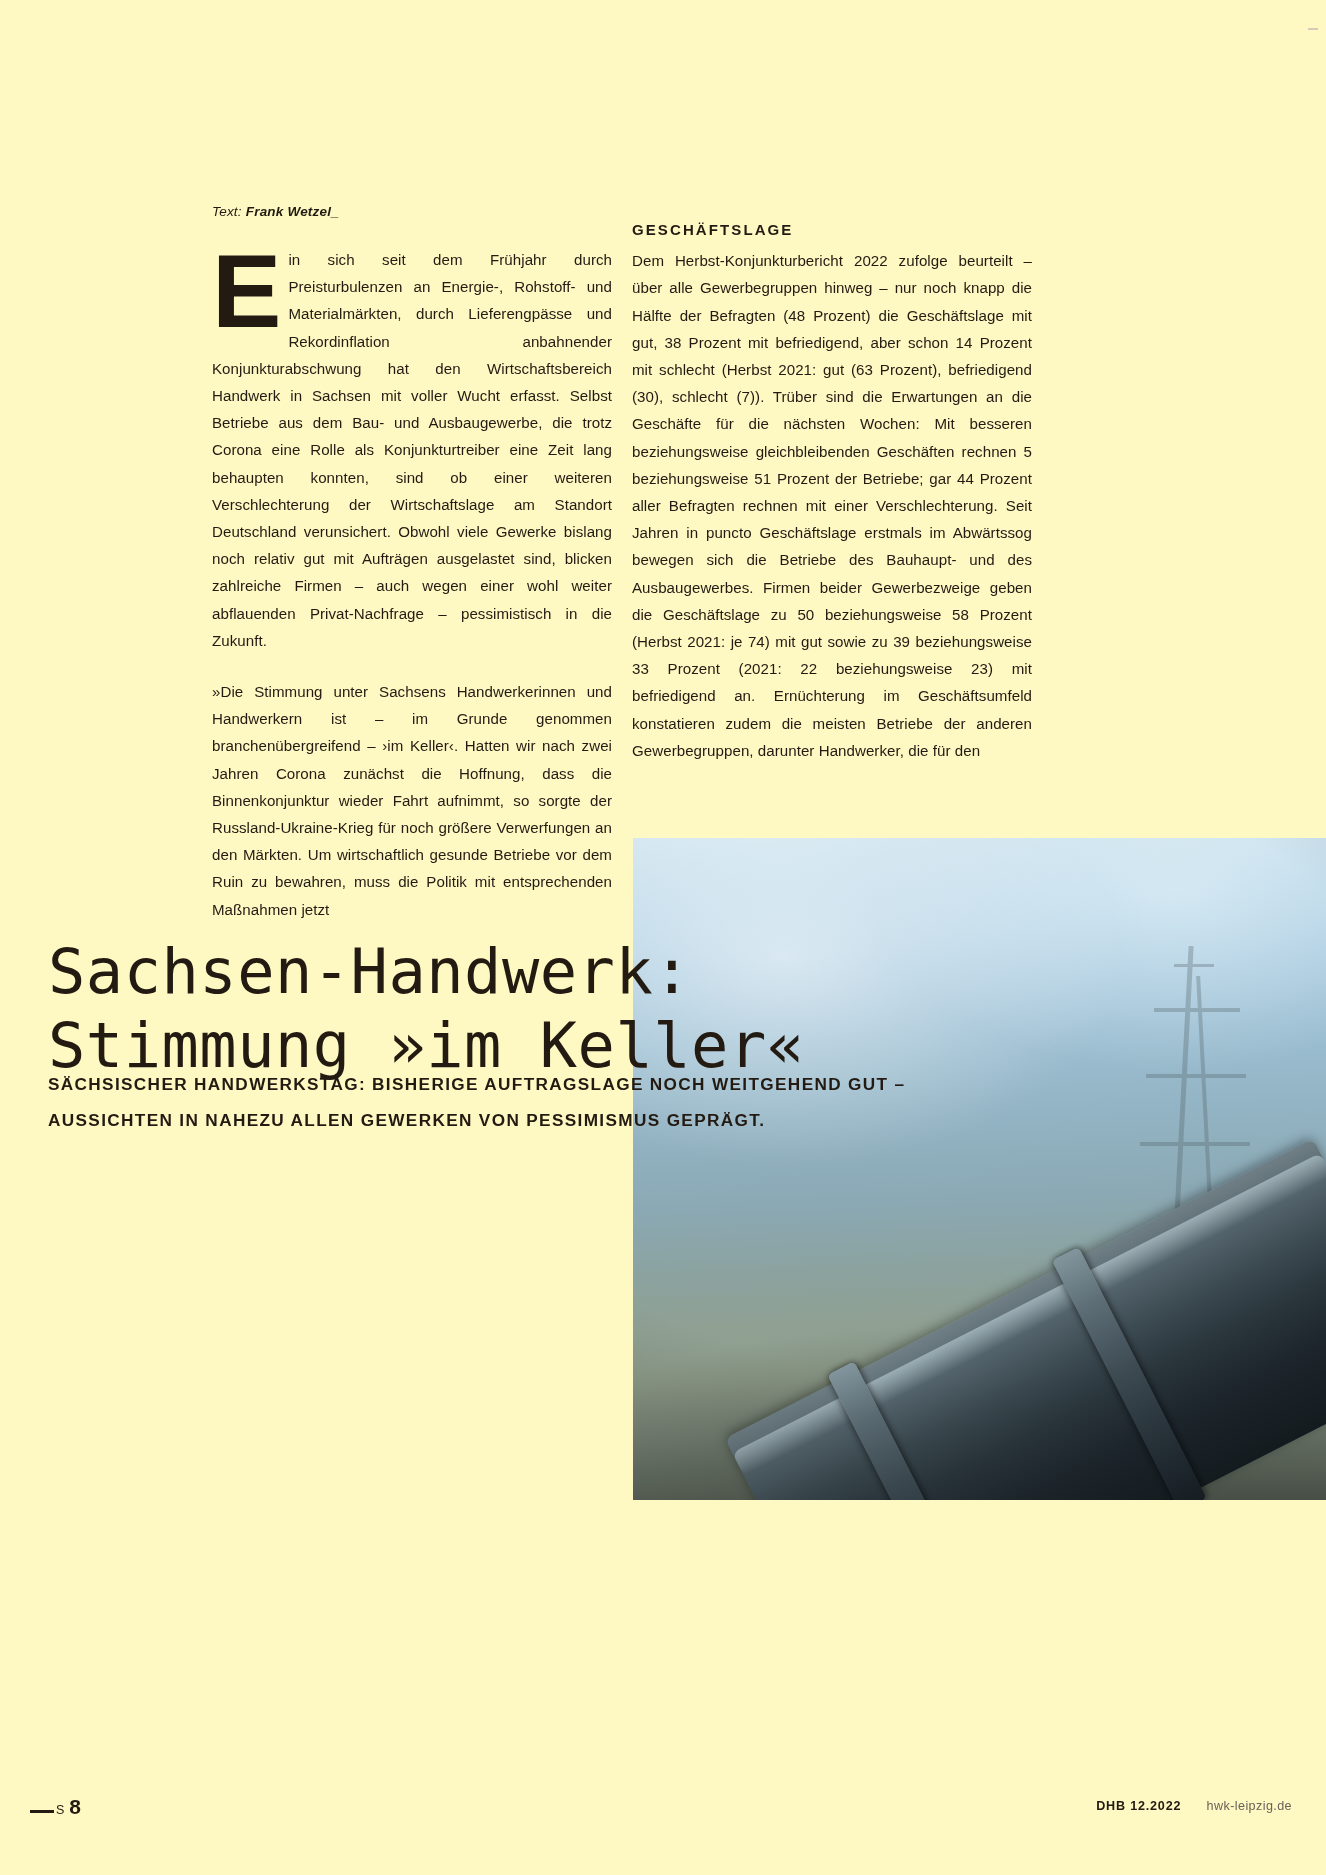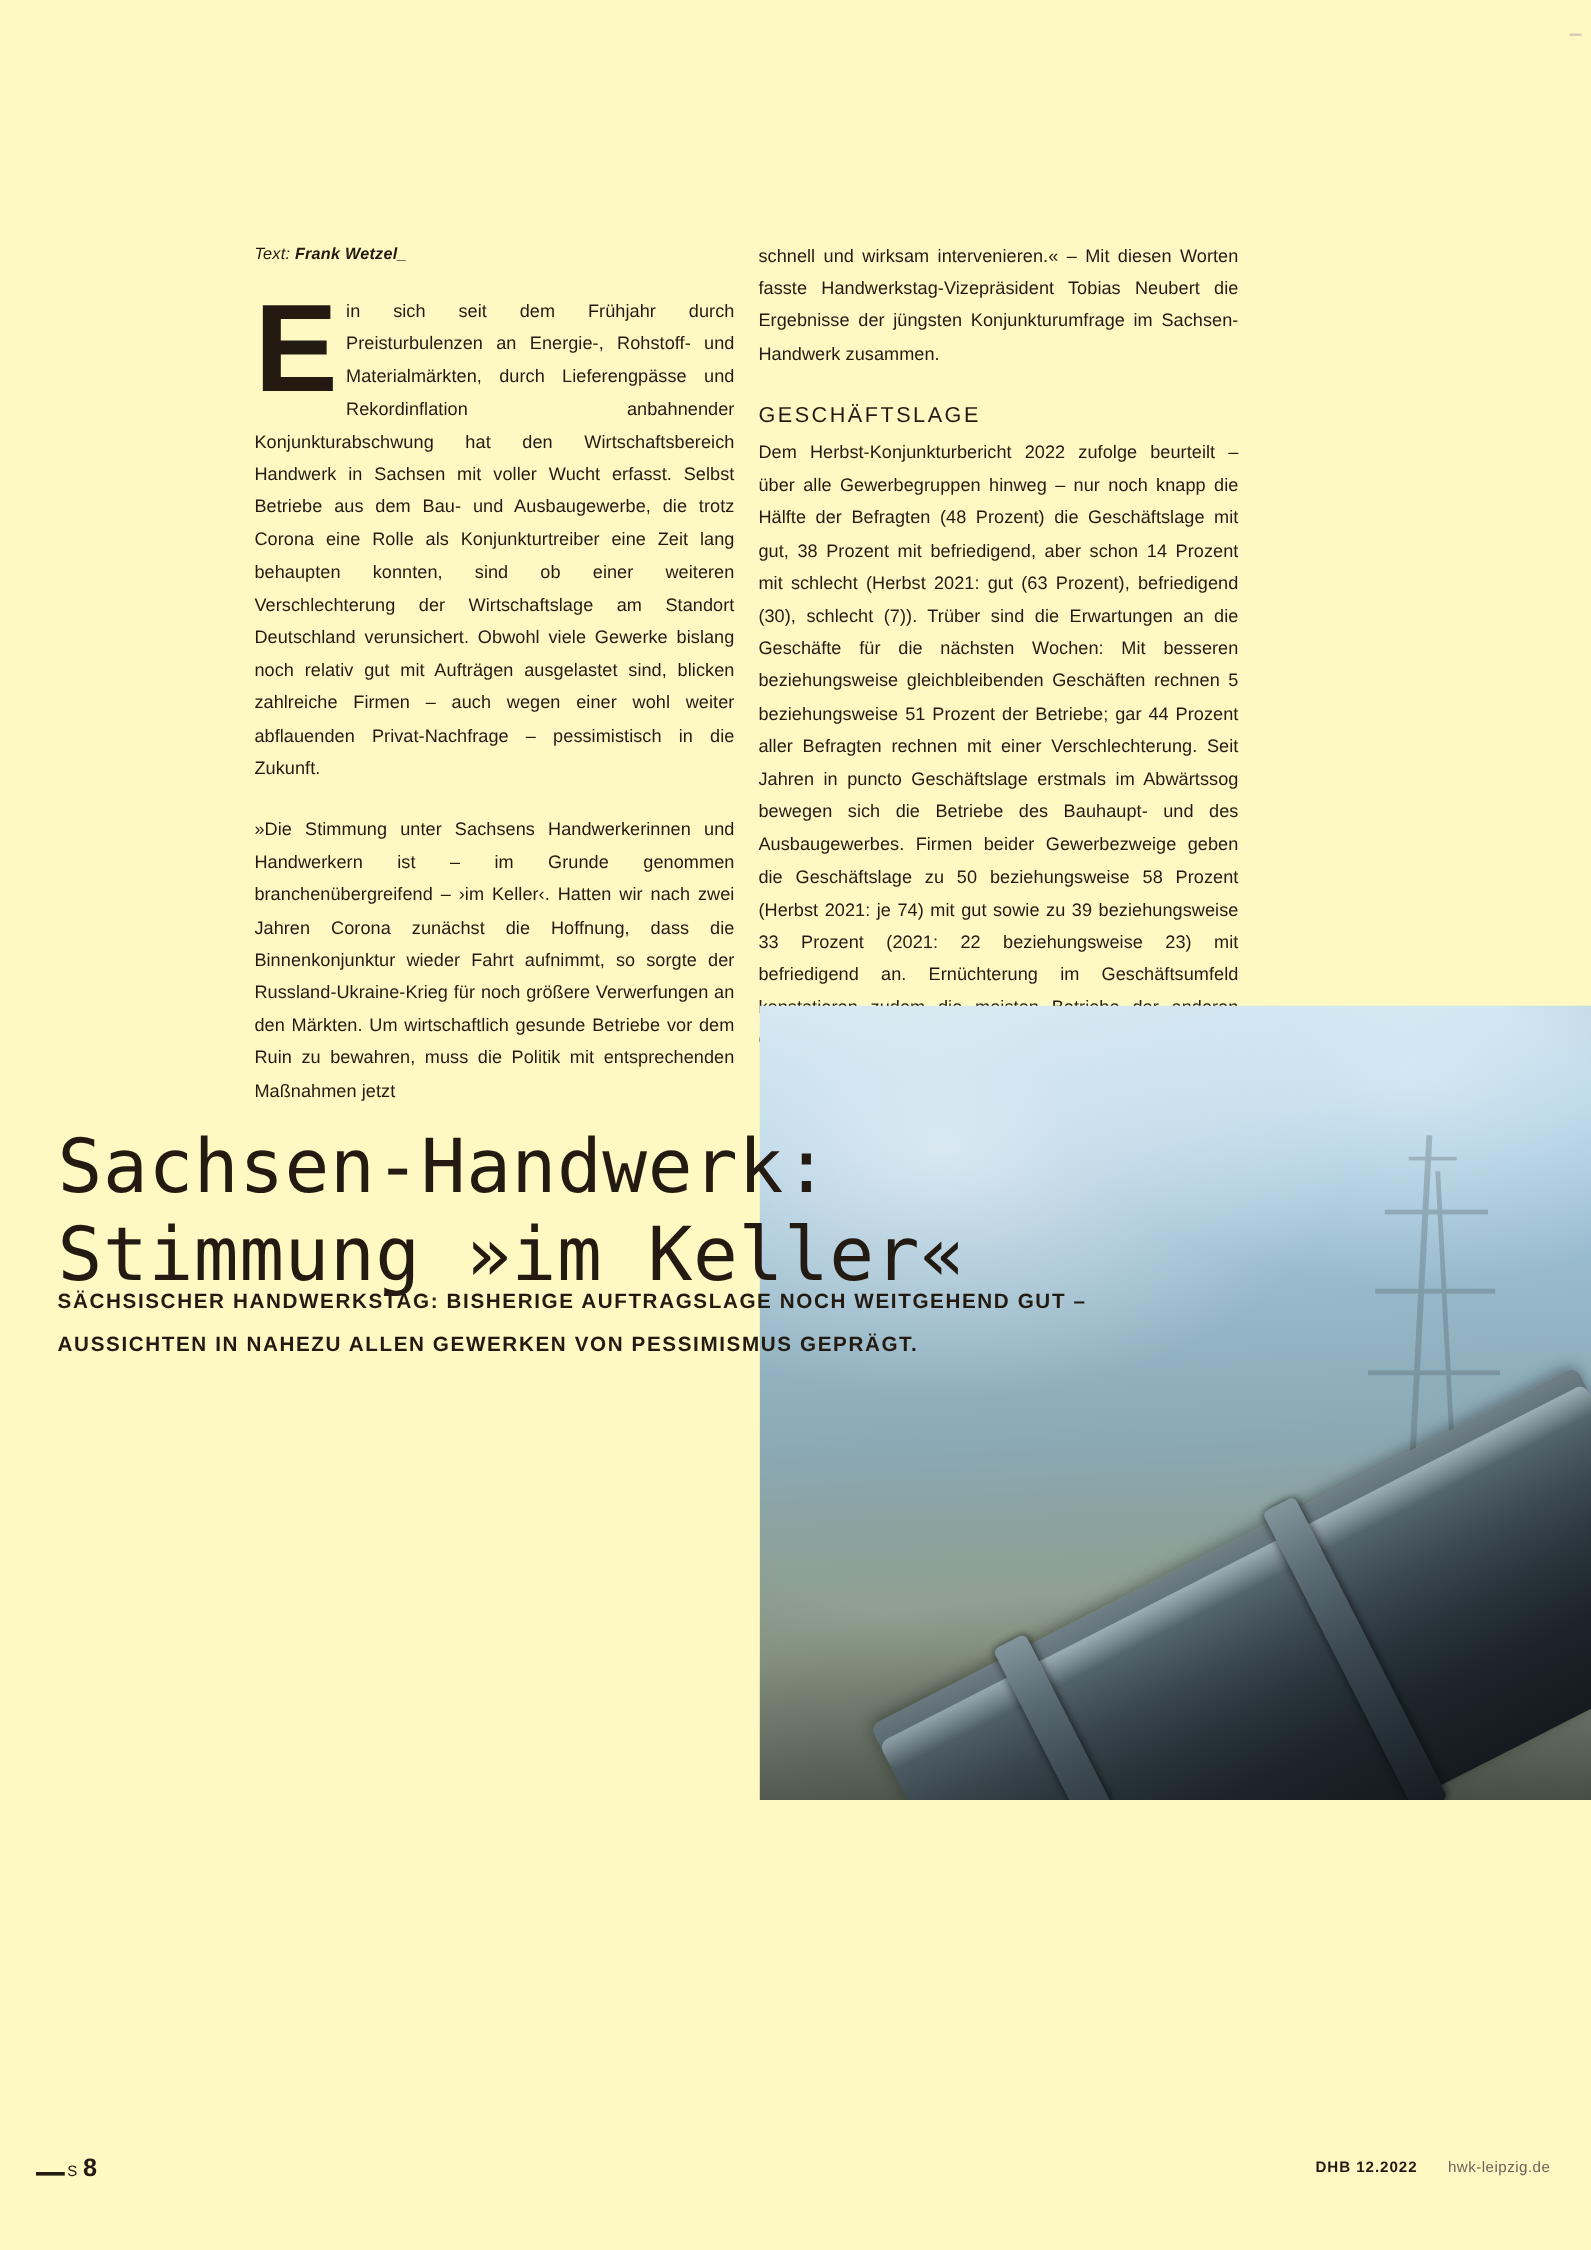--- a/index.html
+++ b/index.html
@@ -68,24 +68,24 @@
     font-family: "Liberation Sans", sans-serif;
     font-weight: 700;
     font-size: 104px;
     line-height: 0.79;
     margin: 4px 9px 0 0;
     color: #231a12;
     letter-spacing: -2px;
   }
 
   .section-head {
-    font-size: 18px;
-    font-weight: 400;
+    font-size: 15px;
+    font-weight: 700;
     letter-spacing: 2.1px;
-    margin: 2px 0 4px 0;
+    margin: 16px 0 4px 0;
     text-align: left;
   }
 
   
   .hero {
     position: absolute;
     left: 633px;
     top: 838px;
     width: 693px;
     height: 662px;
@@ -268,21 +268,20 @@
     <span class="label">Text:</span>
     <span class="author">Frank Wetzel_</span>
   </div>
 
   <div class="col col-left">
     <p><span class="dropcap">E</span><span>in sich seit dem Frühjahr durch Preisturbulenzen an Energie-, Rohstoff- und Materialmärkten, durch Lieferengpässe und Rekordinflation anbahnender Konjunkturabschwung hat den Wirtschaftsbereich Handwerk in Sachsen mit voller Wucht erfasst. Selbst Betriebe aus dem Bau- und Ausbaugewerbe, die trotz Corona eine Rolle als Konjunkturtreiber eine Zeit lang behaupten konnten, sind ob einer weiteren Verschlechterung der Wirtschaftslage am Standort Deutschland verunsichert. Obwohl viele Gewerke bislang noch relativ gut mit Aufträgen ausgelastet sind, blicken zahlreiche Firmen – auch wegen einer wohl weiter abflauenden Privat-Nachfrage – pessimistisch in die Zukunft.</span></p>
     <p>»Die Stimmung unter Sachsens Handwerkerinnen und Handwerkern ist – im Grunde genommen branchenübergreifend – ›im Keller‹. Hatten wir nach zwei Jahren Corona zunächst die Hoffnung, dass die Binnenkonjunktur wieder Fahrt aufnimmt, so sorgte der Russland-Ukraine-Krieg für noch größere Verwerfungen an den Märkten. Um wirtschaftlich gesunde Betriebe vor dem Ruin zu bewahren, muss die Politik mit entsprechenden Maßnahmen jetzt</p>
   </div>
 
   <div class="col col-right">
-    <p>schnell und wirksam intervenieren.« – Mit diesen Worten fasste Handwerkstag-Vizepräsident Tobias Neubert die Ergebnisse der jüngsten Konjunkturumfrage im Sachsen-Handwerk zusammen.</p>
     <div class="section-head">GESCHÄFTSLAGE</div>
     <p>Dem Herbst-Konjunkturbericht 2022 zufolge beurteilt – über alle Gewerbegruppen hinweg – nur noch knapp die Hälfte der Befragten (48 Prozent) die Geschäftslage mit gut, 38 Prozent mit befriedigend, aber schon 14 Prozent mit schlecht (Herbst 2021: gut (63 Prozent), befriedigend (30), schlecht (7)). Trüber sind die Erwartungen an die Geschäfte für die nächsten Wochen: Mit besseren beziehungsweise gleichbleibenden Geschäften rechnen 5 beziehungsweise 51 Prozent der Betriebe; gar 44 Prozent aller Befragten rechnen mit einer Verschlechterung. Seit Jahren in puncto Geschäftslage erstmals im Abwärtssog bewegen sich die Betriebe des Bauhaupt- und des Ausbaugewerbes. Firmen beider Gewerbezweige geben die Geschäftslage zu 50 beziehungsweise 58 Prozent (Herbst 2021: je 74) mit gut sowie zu 39 beziehungsweise 33 Prozent (2021: 22 beziehungsweise 23) mit befriedigend an. Ernüchterung im Geschäftsumfeld konstatieren zudem die meisten Betriebe der anderen Gewerbegruppen, darunter Handwerker, die für den</p>
   </div>
 
   <div class="hero">
     <div class="hero-sky"></div>
     <div class="hero-haze"></div>
     <div class="pylon">
       <i class="m1"></i>
         <i class="m2"></i>

